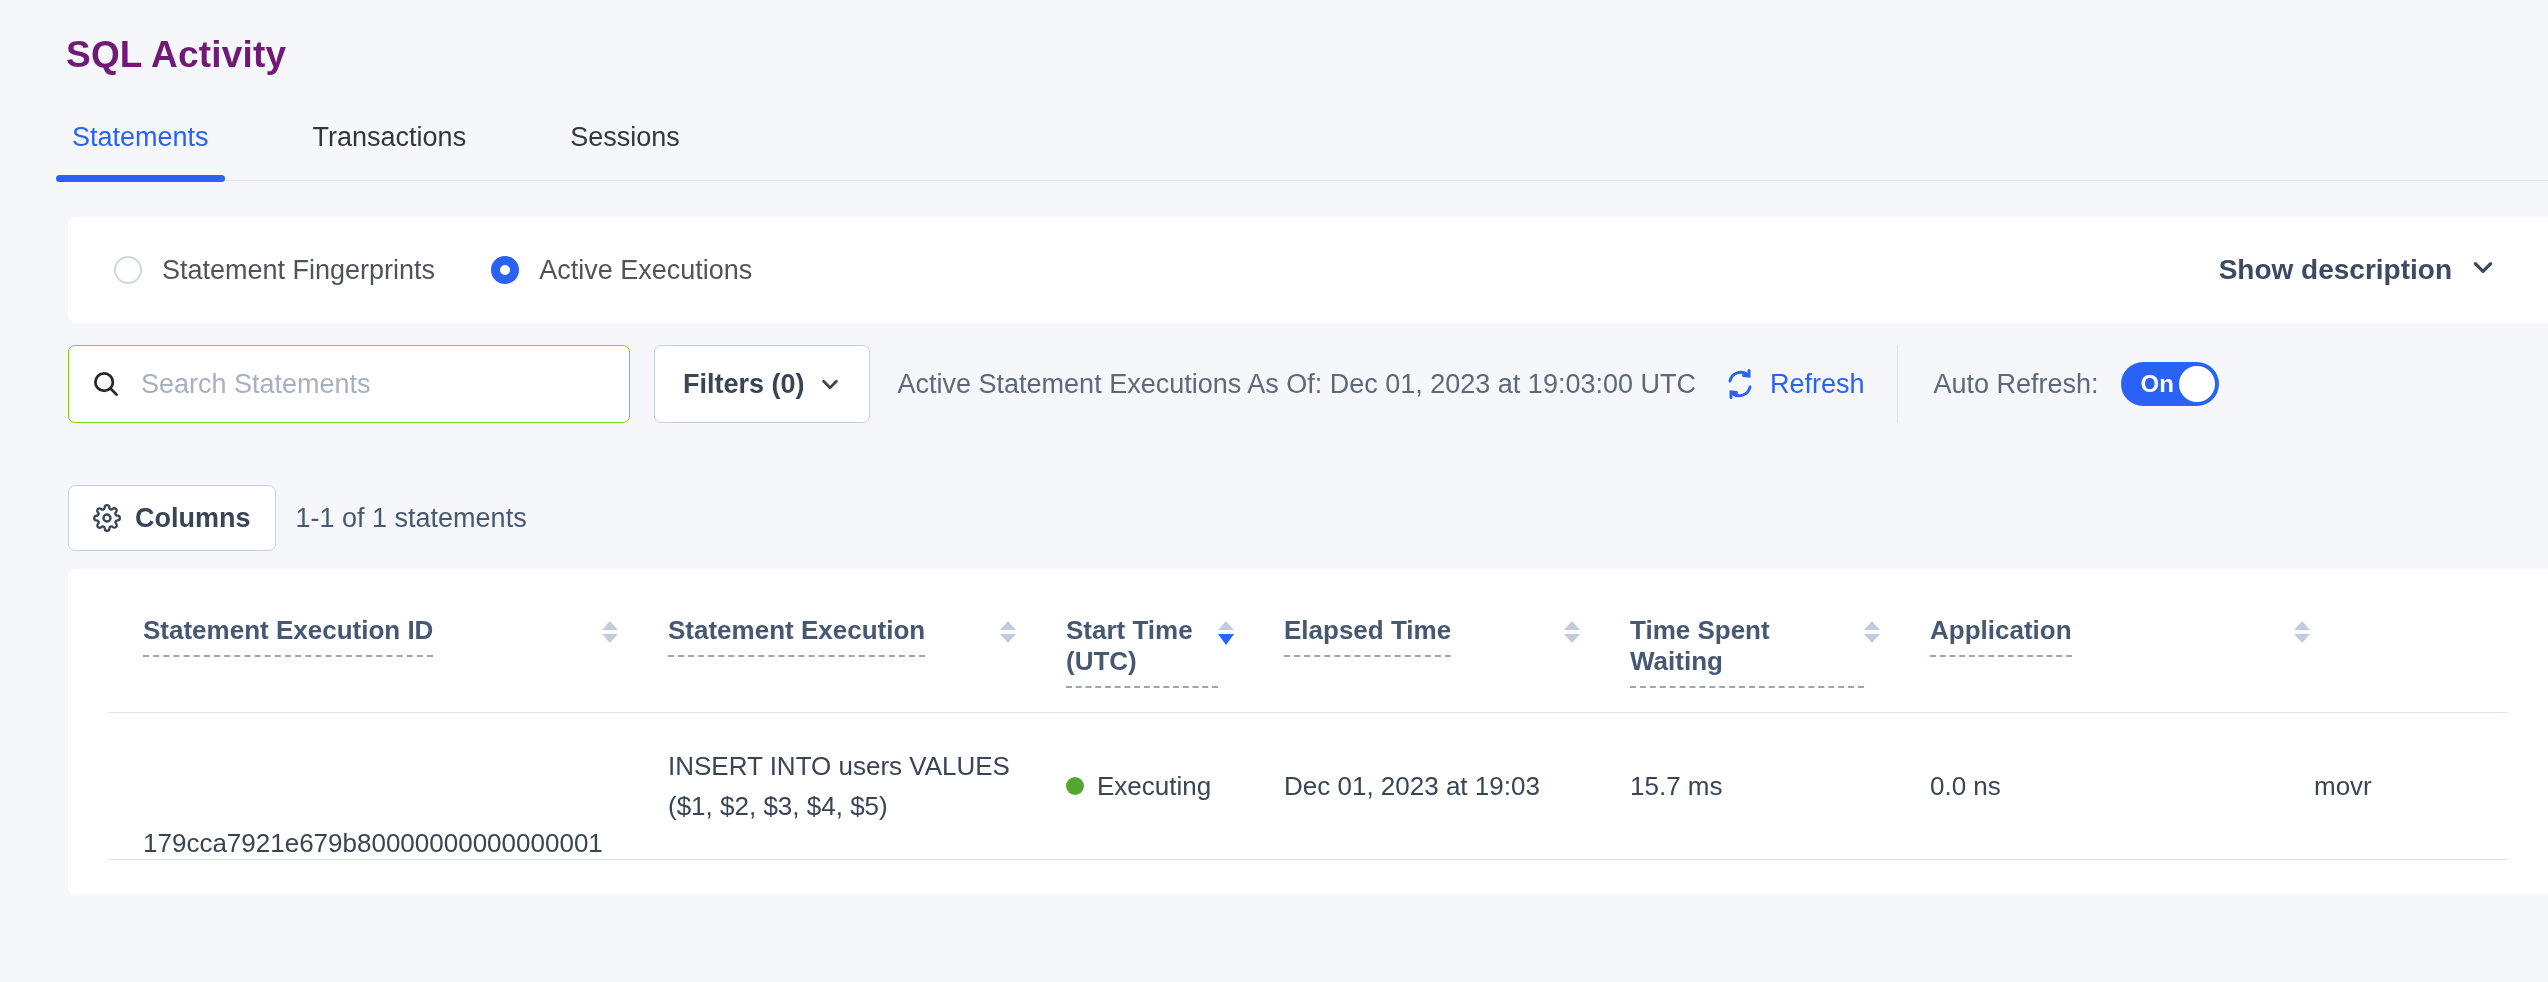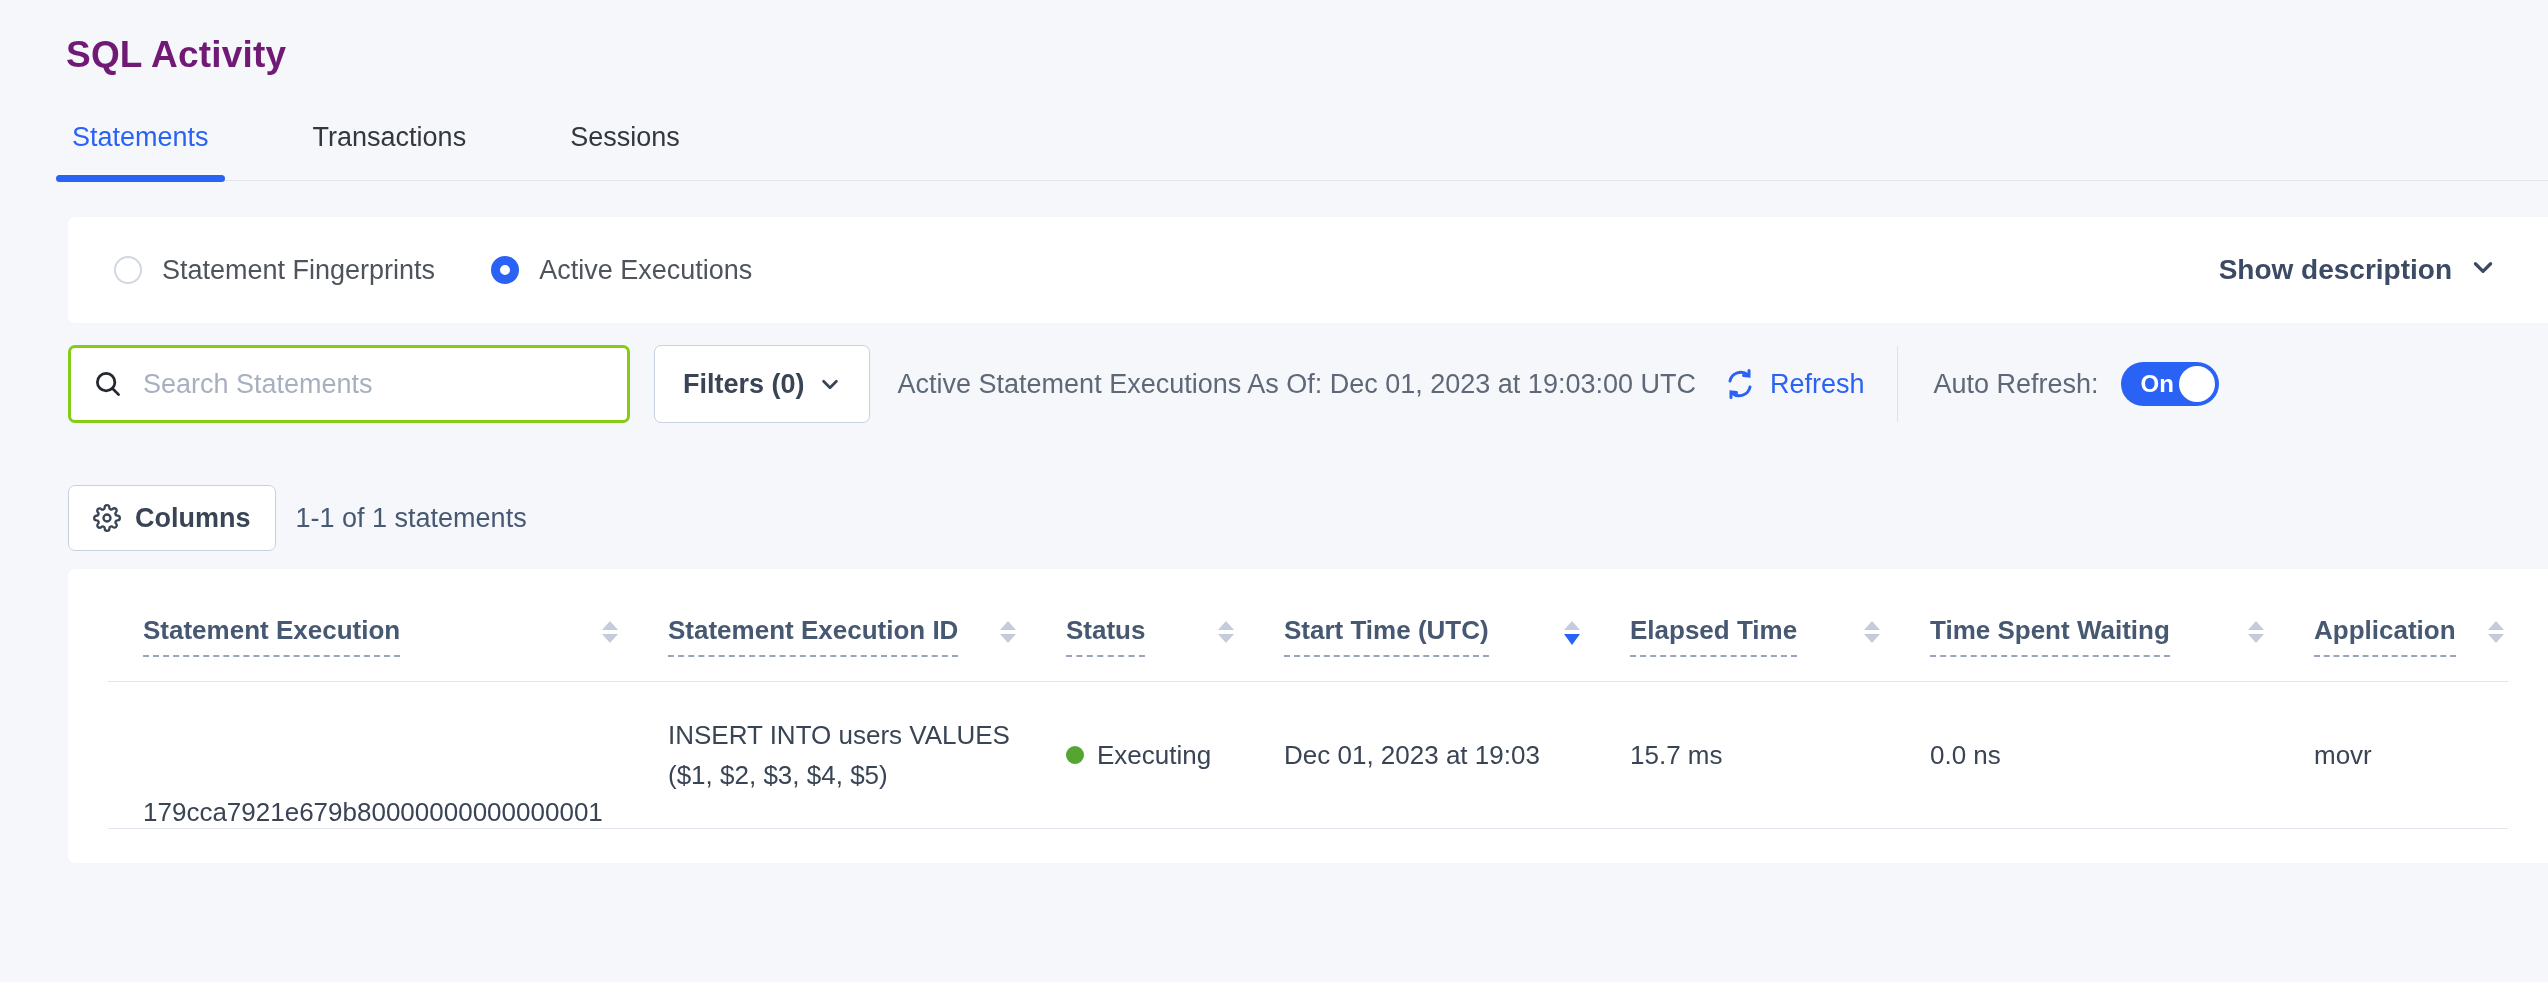--- a/index.html
+++ b/index.html
@@ -24,21 +24,21 @@
   .radio-group{display:flex;align-items:center;gap:56px;}
   .radio-opt{display:flex;align-items:center;gap:20px;cursor:pointer;font-size:27px;color:#4f545c;}
   .radio-circle{width:28px;height:28px;border-radius:50%;box-sizing:border-box;background:#fff;
                 border:2px solid #d2d7e0;flex:0 0 auto;}
   .radio-circle--on{border:9px solid #2a62f5;}
   .show-desc{display:flex;gap:18px;font-size:28px;font-weight:600;color:#3c4a63;cursor:pointer;}
 
   
   .toolbar{display:flex;align-items:center;margin:22px 0 0 68px;height:78px;}
   .search-box{display:flex;align-items:center;gap:18px;width:562px;height:78px;background:#fff;
-              border:3px solid #84cc16;border-radius:7px;box-sizing:border-box;padding:0 22px;}
+              border:1px solid #84cc16;border-radius:7px;box-sizing:border-box;padding:0 22px;}
   .search-box input{border:0;outline:none;flex:1;font-size:27px;color:#394455;background:transparent;
                     font-family:"Liberation Sans","DejaVu Sans",sans-serif;}
   .search-box input::placeholder{color:#a8b0c0;}
   .filters-btn{display:flex;align-items:center;gap:14px;height:78px;box-sizing:border-box;margin-left:24px;
                padding:0 28px;background:#fff;border:1px solid #c8cfdf;border-radius:7px;font-size:27px;
                font-weight:700;color:#394455;cursor:pointer;}
   .asof{margin-left:28px;font-size:27px;color:#5e6878;}
   .refresh{display:flex;align-items:center;gap:12px;margin-left:26px;color:#2a62f5;font-size:27px;cursor:pointer;}
   .vdivider{width:1px;height:76px;background:#dde3ec;margin:0 36px 0 32px;}
   .auto-refresh{display:flex;align-items:center;gap:22px;font-size:27px;color:#5e6878;}
@@ -154,35 +154,28 @@
           <path d="M19.4 15a1.65 1.65 0 0 0 .33 1.82l.06.06a2 2 0 0 1 0 2.83 2 2 0 0 1-2.83 0l-.06-.06a1.65 1.65 0 0 0-1.82-.33 1.65 1.65 0 0 0-1 1.51V21a2 2 0 0 1-2 2 2 2 0 0 1-2-2v-.09A1.65 1.65 0 0 0 9 19.4a1.65 1.65 0 0 0-1.82.33l-.06.06a2 2 0 0 1-2.83 0 2 2 0 0 1 0-2.83l.06-.06a1.65 1.65 0 0 0 .33-1.82 1.65 1.65 0 0 0-1.51-1H3a2 2 0 0 1-2-2 2 2 0 0 1 2-2h.09A1.65 1.65 0 0 0 4.6 9a1.65 1.65 0 0 0-.33-1.82l-.06-.06a2 2 0 0 1 0-2.83 2 2 0 0 1 2.83 0l.06.06a1.65 1.65 0 0 0 1.82.33H9a1.65 1.65 0 0 0 1-1.51V3a2 2 0 0 1 2-2 2 2 0 0 1 2 2v.09a1.65 1.65 0 0 0 1 1.51 1.65 1.65 0 0 0 1.82-.33l.06-.06a2 2 0 0 1 2.83 0 2 2 0 0 1 0 2.83l-.06.06a1.65 1.65 0 0 0-.33 1.82V9a1.65 1.65 0 0 0 1.51 1H21a2 2 0 0 1 2 2 2 2 0 0 1-2 2h-.09a1.65 1.65 0 0 0-1.51 1z"></path>
         </svg>
       <span>Columns</span>
     </div>
     <div class="result-count">1-1 of 1 statements</div>
   </div>
 
   <div class="card table-card">
     <div class="tgrid thead">
       <div class="th" data-sort="none">
+        <span class="th-label">Statement Execution ID</span>
+        <span class="sort-icons">
+            <i class="tri tri-up"></i>
+            <i class="tri tri-down"></i>
+          </span>
+      </div>
+      <div class="th" data-sort="none">
         <span class="th-label">Statement Execution</span>
-        <span class="sort-icons">
-            <i class="tri tri-up"></i>
-            <i class="tri tri-down"></i>
-          </span>
-      </div>
-      <div class="th" data-sort="none">
-        <span class="th-label">Statement Execution ID</span>
-        <span class="sort-icons">
-            <i class="tri tri-up"></i>
-            <i class="tri tri-down"></i>
-          </span>
-      </div>
-      <div class="th" data-sort="none">
-        <span class="th-label">Status</span>
         <span class="sort-icons">
             <i class="tri tri-up"></i>
             <i class="tri tri-down"></i>
           </span>
       </div>
       <div class="th" data-sort="desc">
         <span class="th-label">Start Time (UTC)</span>
         <span class="sort-icons">
             <i class="tri tri-up"></i>
             <i class="tri tri-down"></i>

